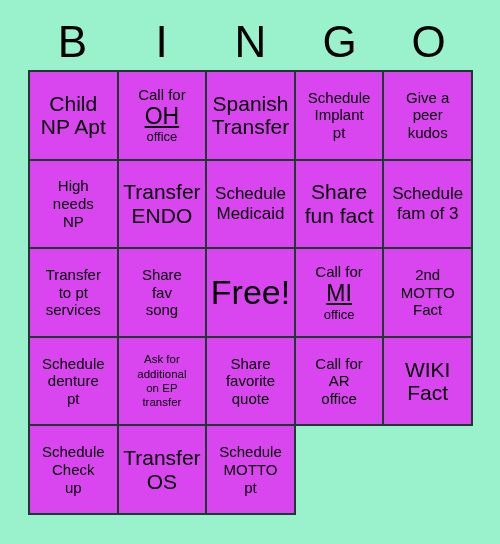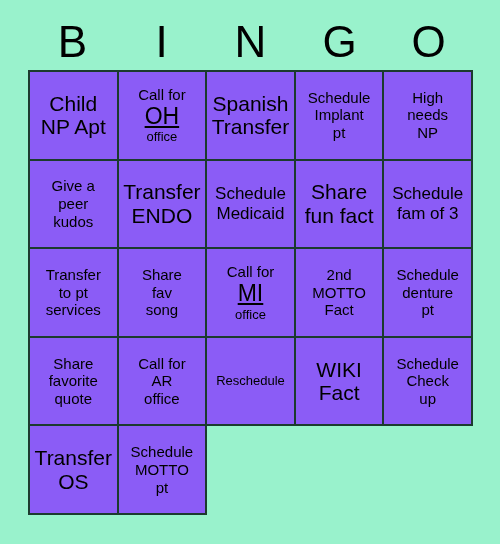--- a/index.html
+++ b/index.html
@@ -57,21 +57,21 @@
 
   .cell {
     border-right: 2px solid #1c3b2e;
     border-bottom: 2px solid #1c3b2e;
     box-sizing: border-box;
     display: flex;
     align-items: center;
     justify-content: center;
     text-align: center;
     padding: 2px 3px;
-    background: #8b5cf6;
+    background: #d946ef;
     overflow: hidden;
   }
 
   .cell-text {
     display: block;
     width: 100%;
     color: #000000;
     line-height: 1.12;
     word-wrap: break-word;
     white-space: pre-line;
@@ -124,30 +124,30 @@
       <div class="cell">
         <span class="cell-text fs-lg">Spanish
 Transfer</span>
       </div>
       <div class="cell">
         <span class="cell-text fs-sm">Schedule
 Implant
 pt</span>
       </div>
       <div class="cell">
+        <span class="cell-text fs-sm">Give a
+peer
+kudos</span>
+      </div>
+      <div class="cell">
         <span class="cell-text fs-sm">High
 needs
 NP</span>
       </div>
       <div class="cell">
-        <span class="cell-text fs-sm">Give a
-peer
-kudos</span>
-      </div>
-      <div class="cell">
         <span class="cell-text fs-lg">Transfer
 ENDO</span>
       </div>
       <div class="cell">
         <span class="cell-text fs-md">Schedule
 Medicaid</span>
       </div>
       <div class="cell">
         <span class="cell-text fs-lg">Share
 fun fact</span>
@@ -158,52 +158,58 @@
       </div>
       <div class="cell">
         <span class="cell-text fs-sm">Transfer
 to pt
 services</span>
       </div>
       <div class="cell">
         <span class="cell-text fs-sm">Share
 fav
 song</span>
+      </div>
+      <div class="cell">
+        <span class="cell-text fs-xl">Free!</span>
       </div>
       <div class="cell">
         <div class="cell-multi">
           <span class="line-a">Call for</span>
           <span class="line-b">MI</span>
           <span class="line-c">office</span>
         </div>
       </div>
       <div class="cell">
         <span class="cell-text fs-sm">2nd
 MOTTO
 Fact</span>
       </div>
       <div class="cell">
         <span class="cell-text fs-sm">Schedule
 denture
 pt</span>
       </div>
       <div class="cell">
+        <span class="cell-text fs-xxs">Ask for
+additional
+on EP
+transfer</span>
+      </div>
+      <div class="cell">
         <span class="cell-text fs-sm">Share
 favorite
 quote</span>
       </div>
       <div class="cell">
         <span class="cell-text fs-sm">Call for
 AR
 office</span>
       </div>
       <div class="cell">
-        <span class="cell-text fs-xs">Reschedule</span>
-      </div>
-      <div class="cell">
         <span class="cell-text fs-lg">WIKI
 Fact</span>
       </div>
       <div class="cell">
         <span class="cell-text fs-sm">Schedule
 Check
 up</span>
       </div>
       <div class="cell">
         <span class="cell-text fs-lg">Transfer

